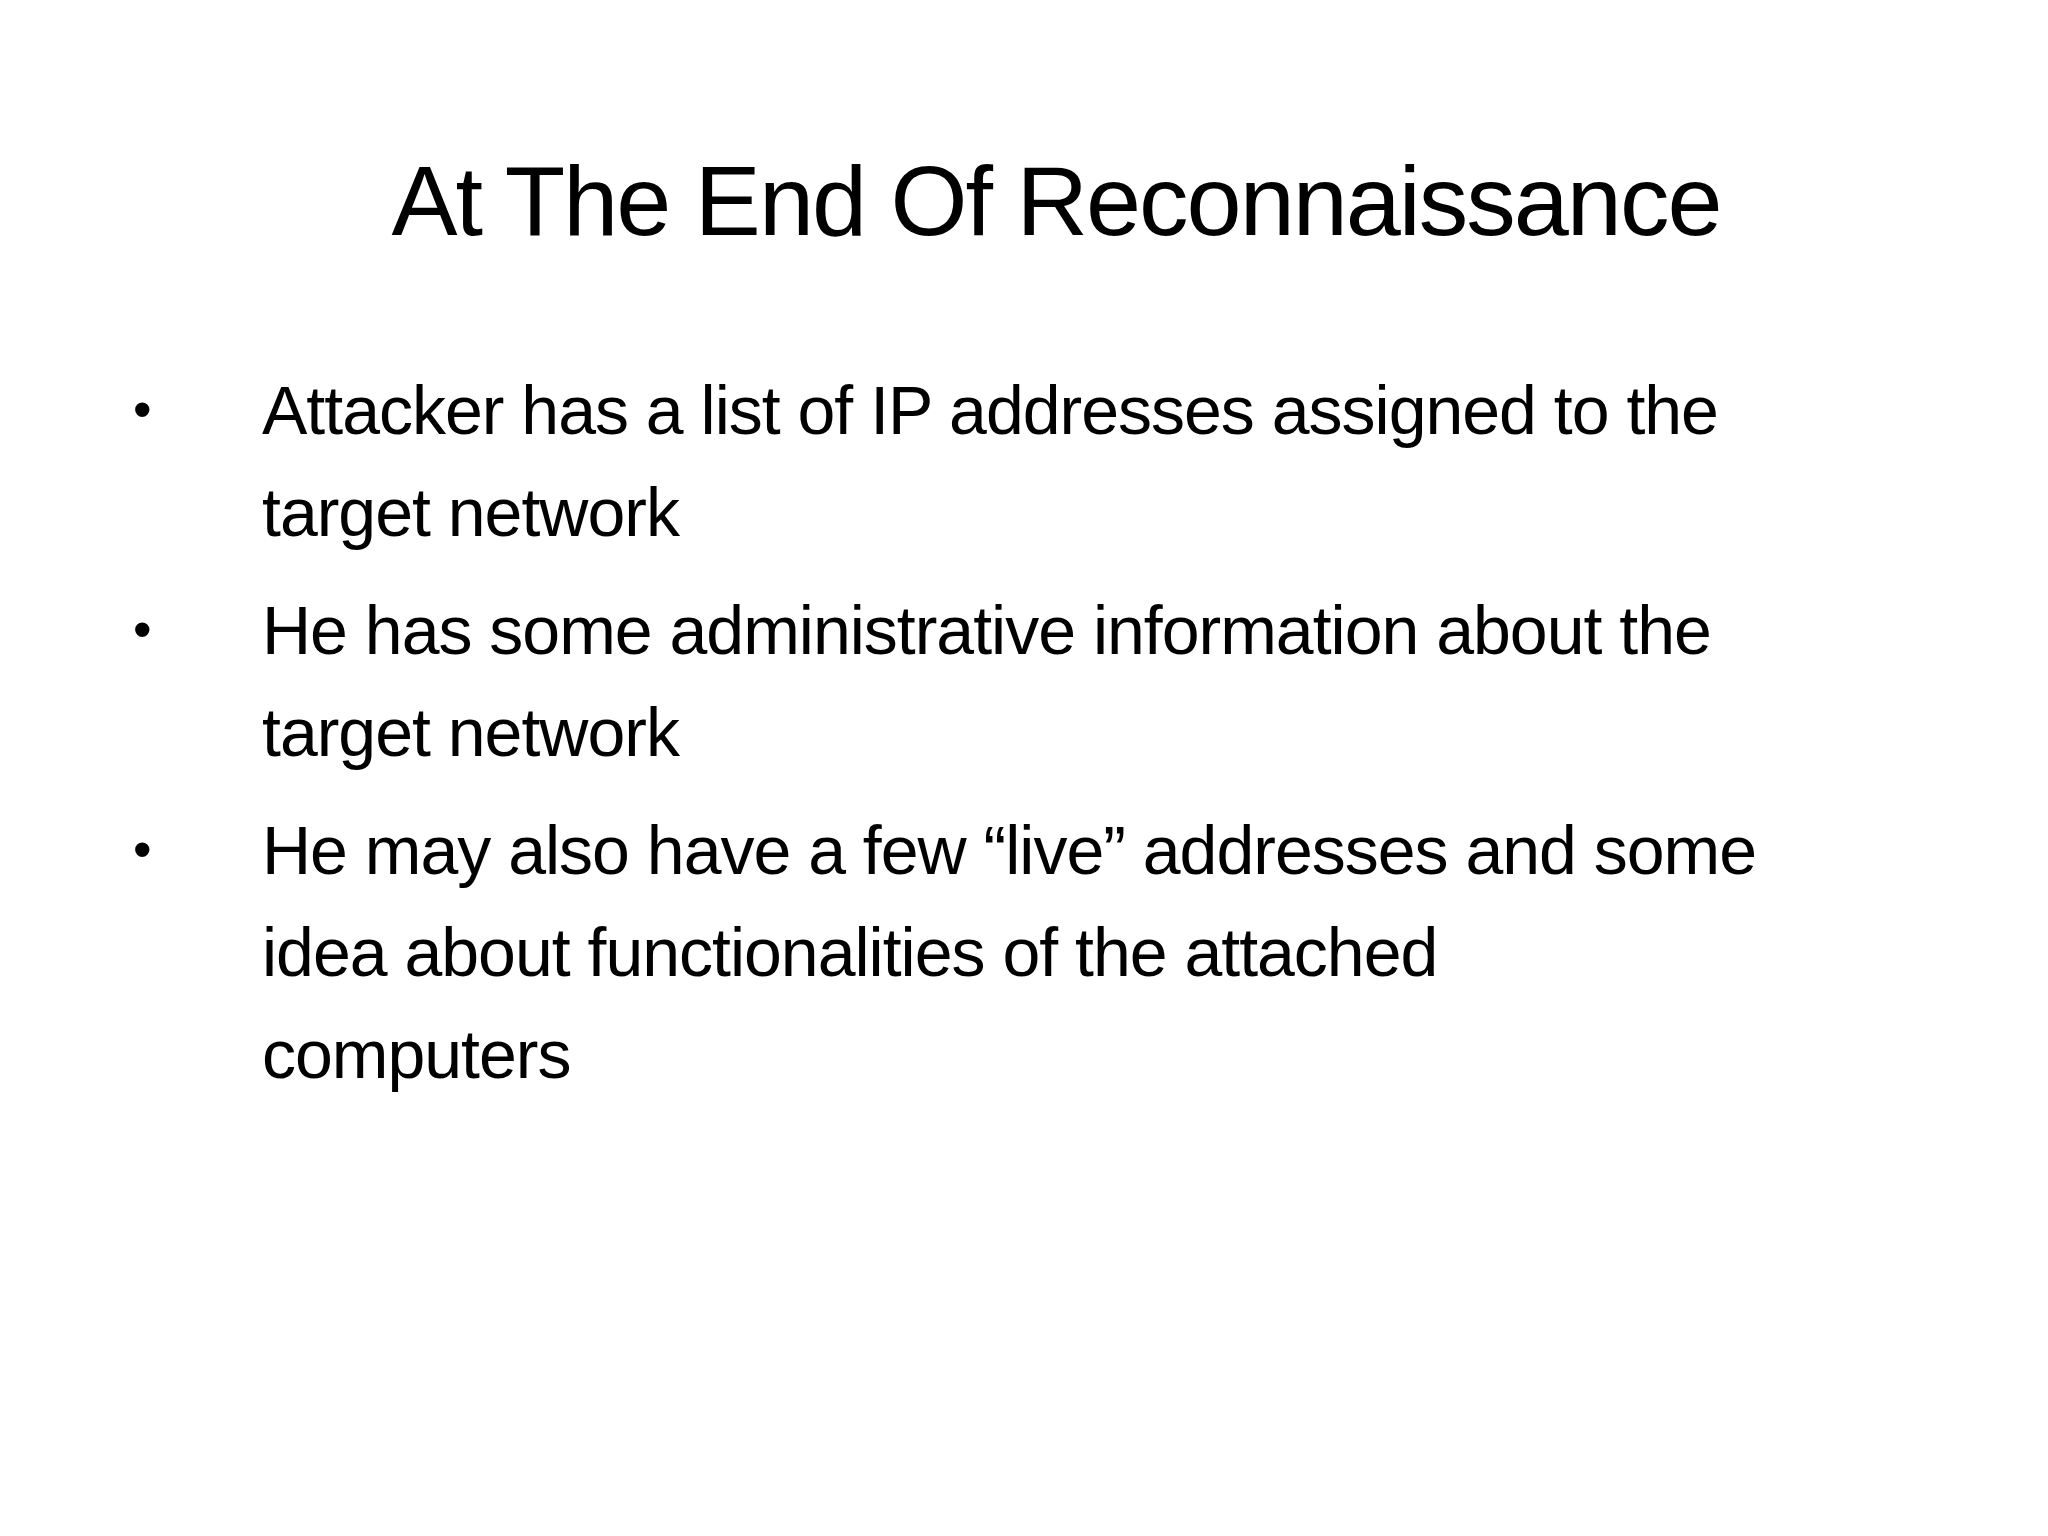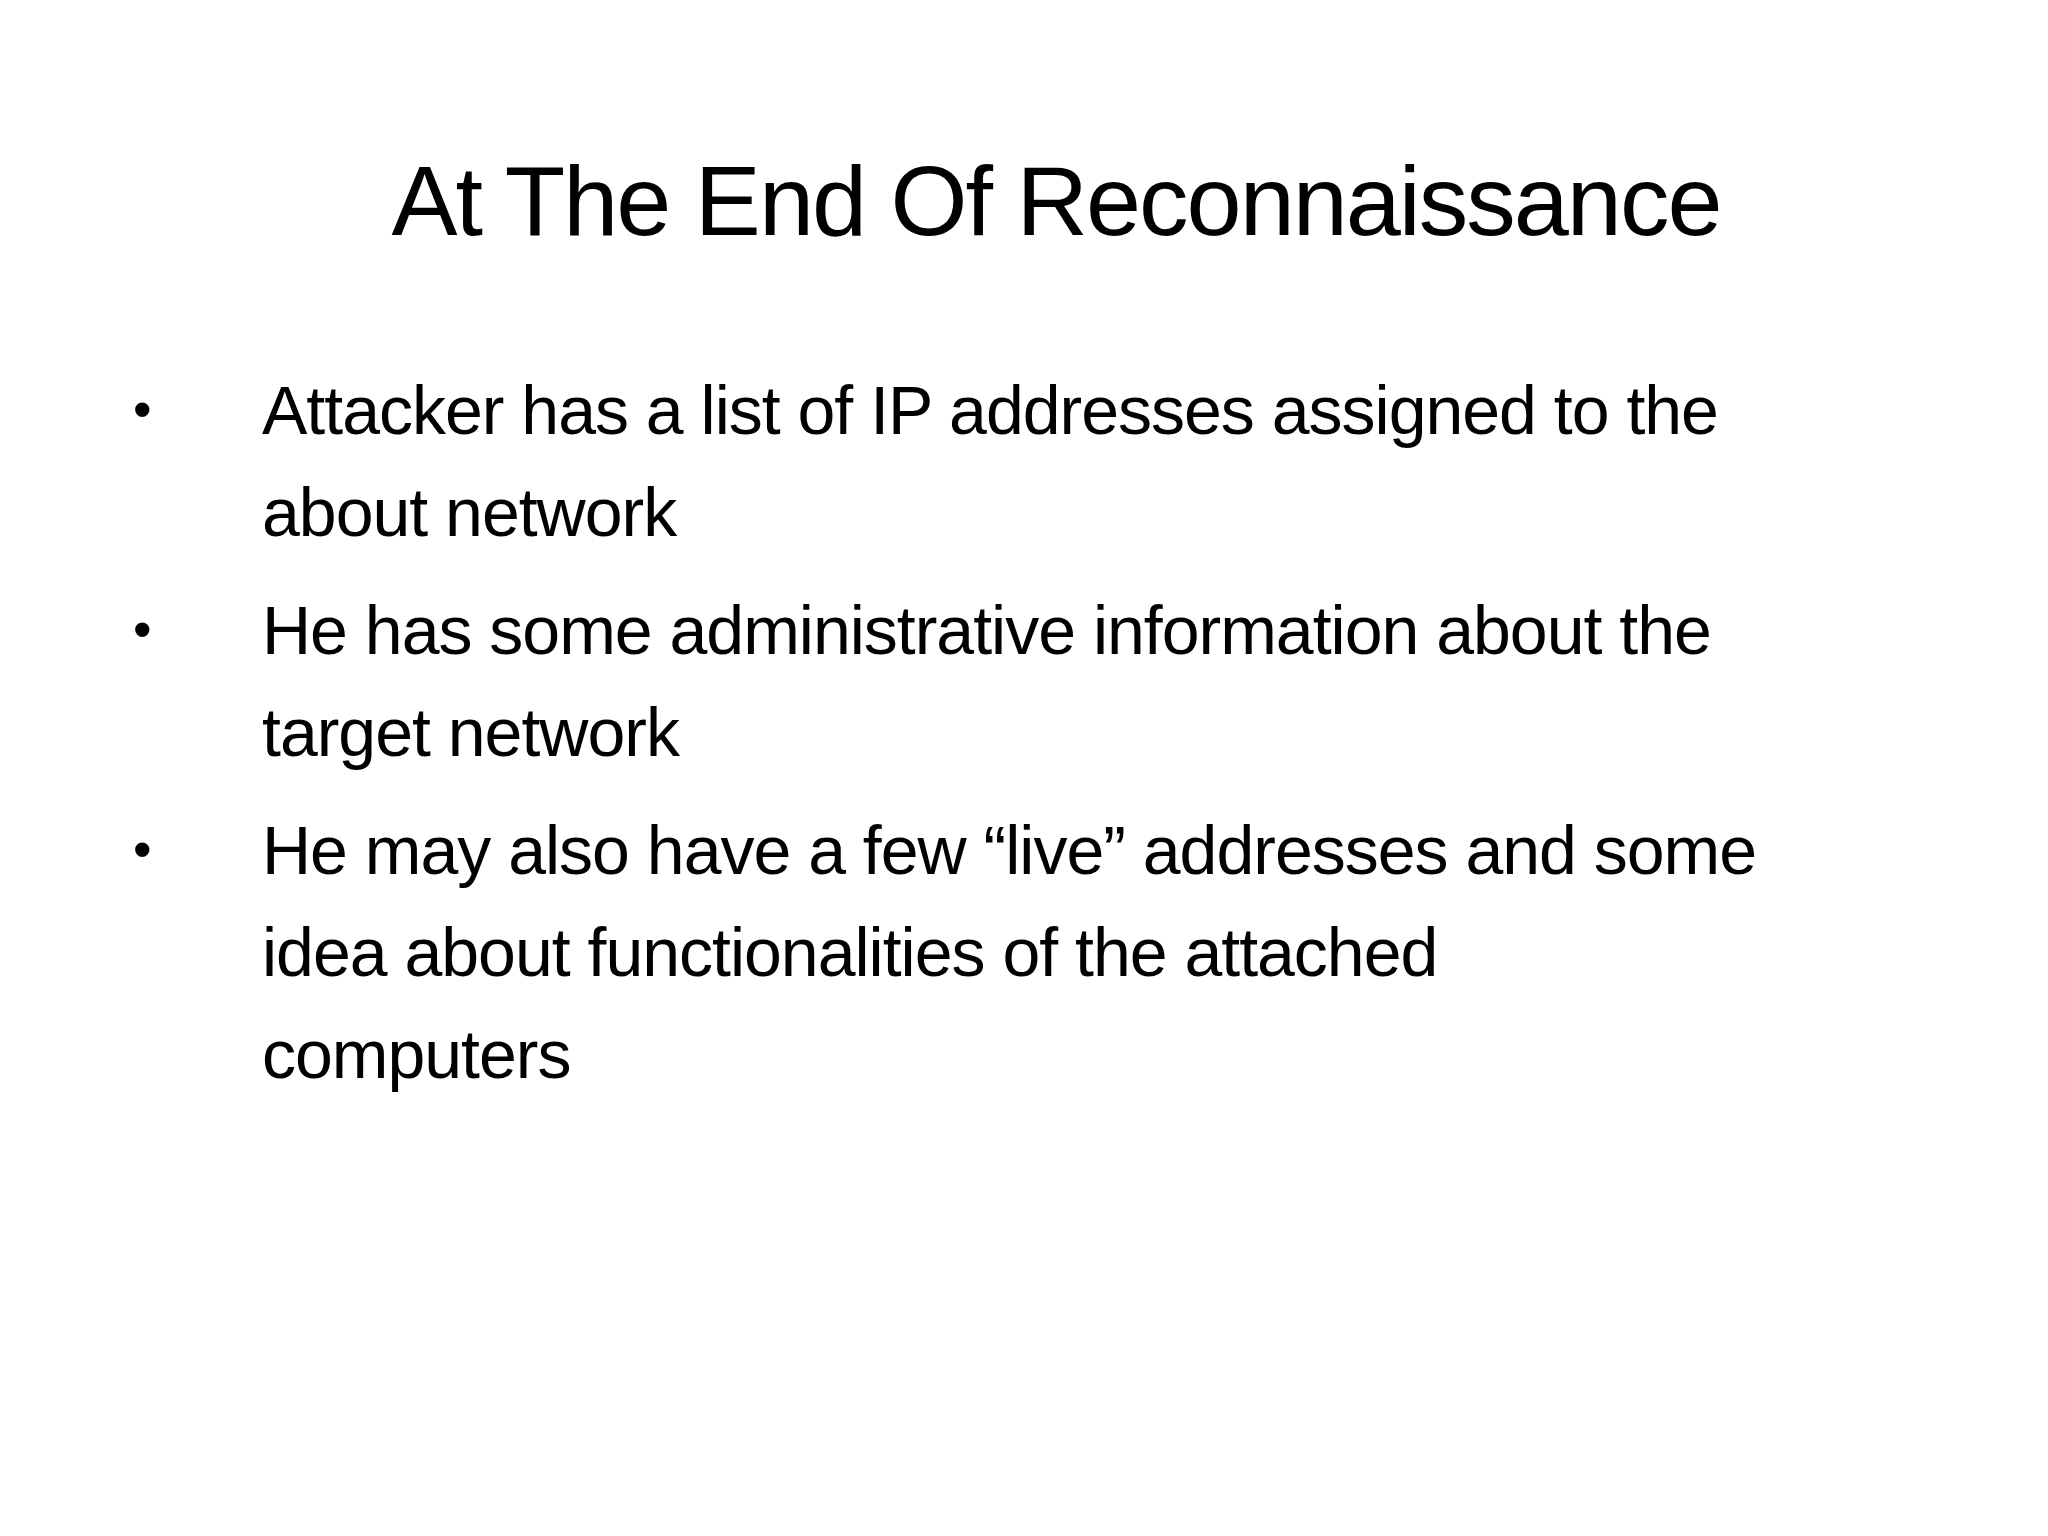--- a/index.html
+++ b/index.html
@@ -58,21 +58,21 @@
 </head>
 <body>
 
 <div class="slide">
   <h1 class="slide-title">At The End Of Reconnaissance</h1>
 
   <ul class="bullet-list">
     <li class="bullet-item">
       <span class="bullet-marker">•</span>
       <span class="bullet-text">Attacker has a list of IP addresses assigned to the
-about network</span>
+target network</span>
     </li>
     <li class="bullet-item">
       <span class="bullet-marker">•</span>
       <span class="bullet-text">He has some administrative information about the
 target network</span>
     </li>
     <li class="bullet-item">
       <span class="bullet-marker">•</span>
       <span class="bullet-text">He may also have a few “live” addresses and some
 idea about functionalities of the attached

